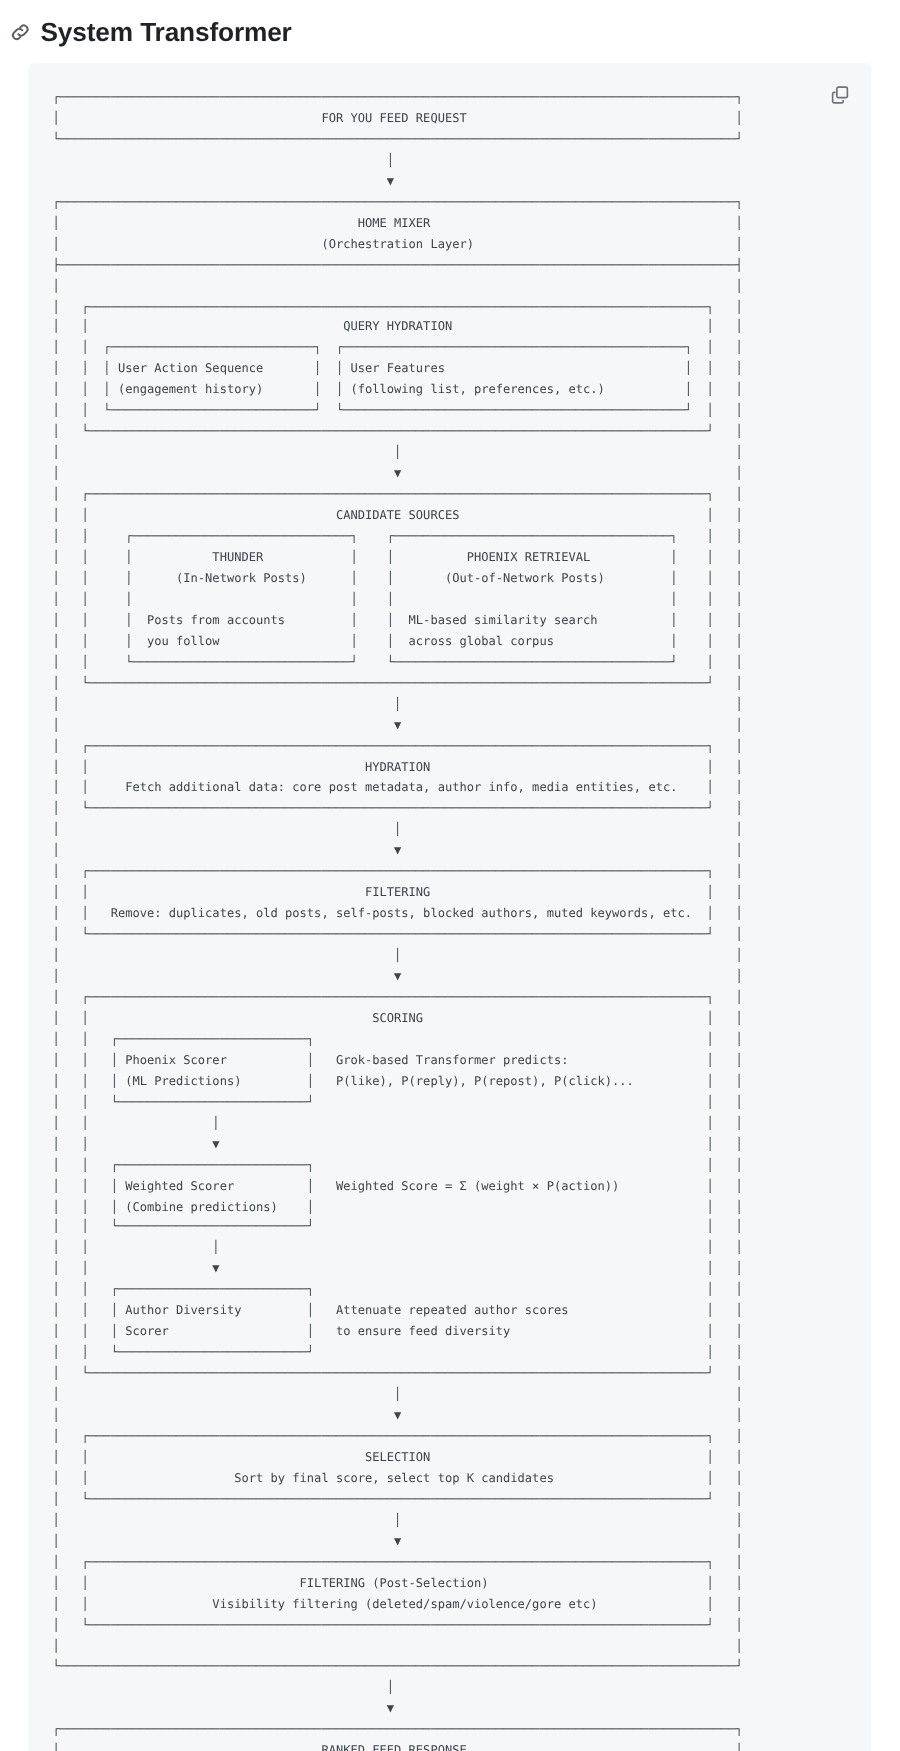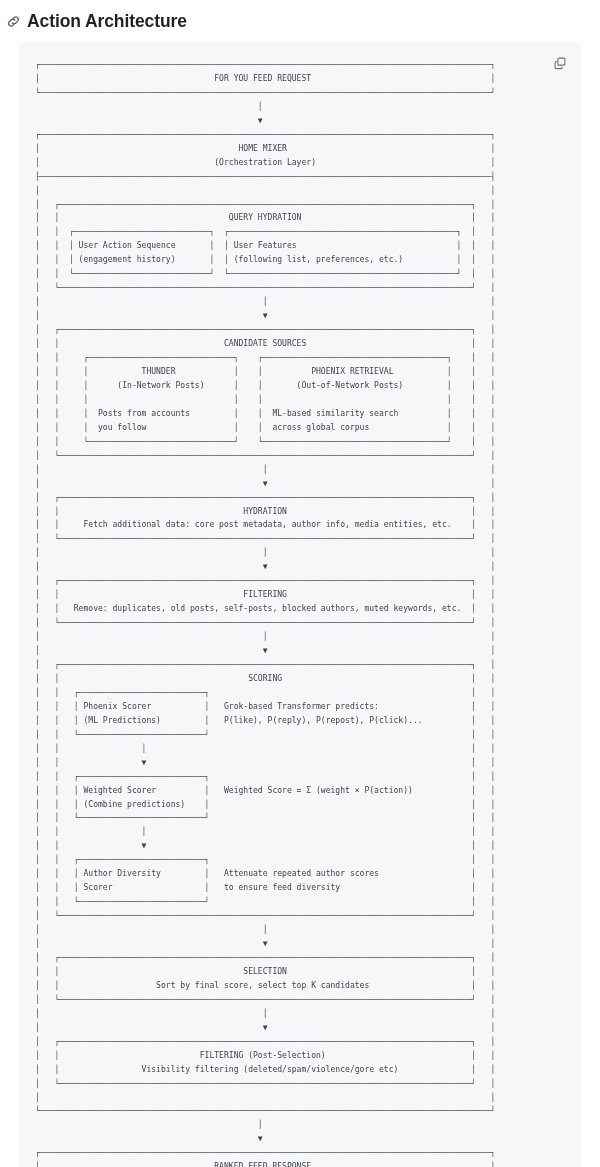--- a/index.html
+++ b/index.html
@@ -97,21 +97,21 @@
 
 <div class="page">
 
   <div class="heading-row">
     <span class="anchor-icon">
       <svg width="15" height="15" viewBox="0 0 16 16" fill="none" stroke="currentColor" stroke-width="1.35" stroke-linecap="round">
         <path d="M6.6 9.4a2.7 2.7 0 0 0 4 .2l2-2a2.7 2.7 0 0 0-3.8-3.8l-1 1"></path>
         <path d="M9.4 6.6a2.7 2.7 0 0 0-4-.2l-2 2a2.7 2.7 0 0 0 3.8 3.8l1-1"></path>
       </svg>
     </span>
-    <h2 class="page-title">Action Architecture</h2>
+    <h2 class="page-title">System Transformer</h2>
   </div>
 
   <div class="code-wrap">
     <button class="copy-button" title="Copy">
       <svg width="14" height="14" viewBox="0 0 16 16" fill="none" stroke="currentColor" stroke-width="1.25">
         <rect x="5.6" y="2.4" width="8" height="8" rx="1.1"></rect>
         <path d="M10.4 12.2v1.1a1.1 1.1 0 0 1-1.1 1.1H3.5a1.1 1.1 0 0 1-1.1-1.1V7.5a1.1 1.1 0 0 1 1.1-1.1h1.1"></path>
       </svg>
     </button>
     <pre class="ascii">┌─────────────────────────────────────────────────────────────────────────────────────────────┐

